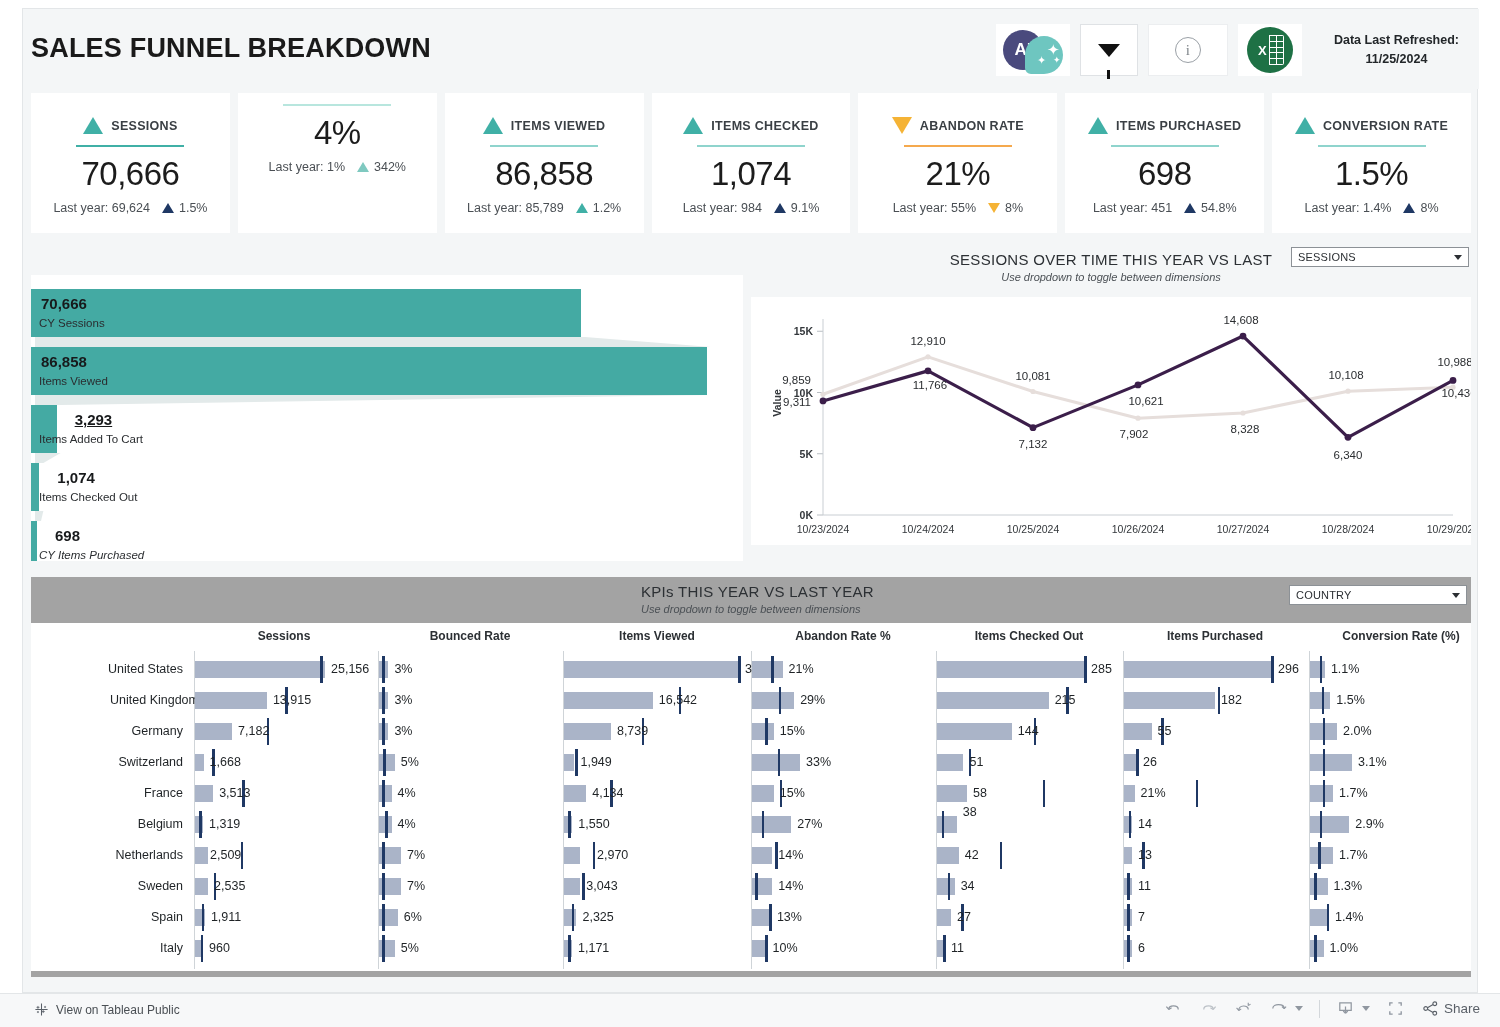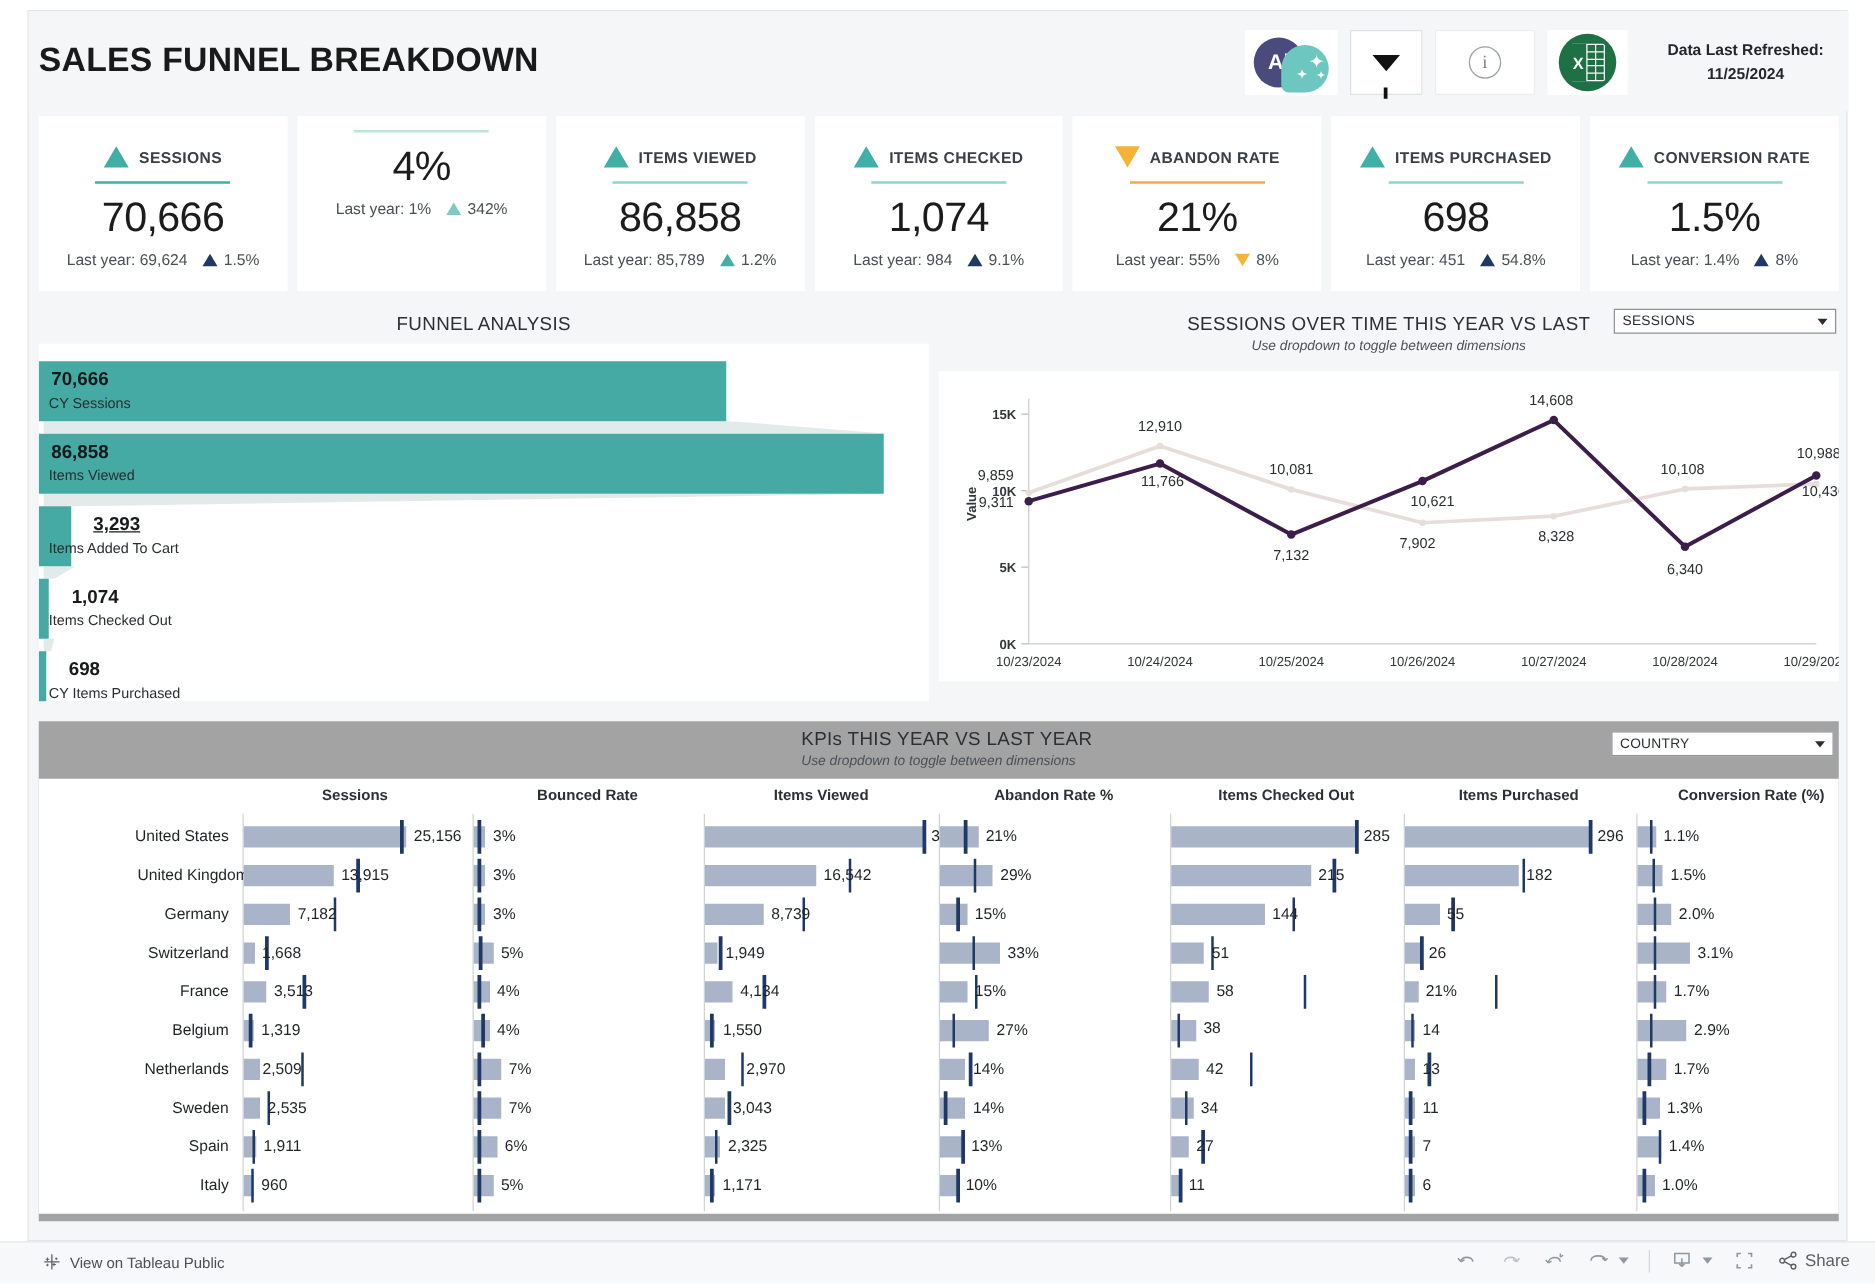--- a/index.html
+++ b/index.html
@@ -264,21 +264,20 @@
             <span class="kpi-delta">
               <span class="tri-sm-up" style="border-bottom-color:#1f3864"></span>
               <span>8%</span>
             </span>
           </div>
         </div>
       </div>
 
     <div class="mid-row">
       <div class="panel funnel-panel">
-        <div class="panel-title">FUNNEL ANALYSIS</div>
         <div class="funnel-plot" id="funnel-plot">
             <svg class="funnel-svg" width="712" height="286">
               <polygon points="4,62 553.9806120334339,62 680,72 4,72" fill="#e3eaea"></polygon>
               <polygon points="4,120 680,120 29.628819452439615,130 4,130" fill="#e3eaea"></polygon>
               <polygon points="4,178 29.628819452439615,178 12.358746459738885,188 4,188" fill="#e3eaea"></polygon>
               <polygon points="4,236 12.358746459738885,236 10,246 4,246" fill="#e3eaea"></polygon>
             </svg>
             <div class="fn-stage">
               <div class="fn-bar" style="top:14px; width:549.9806120334339px; height:48px; background:#44aaa3"></div>
               <div class="fn-val" style="left:10px; top:20px;">70,666</div>
@@ -295,21 +294,21 @@
               <div class="fn-lbl" style="left:8px; top:158px;">Items Added To Cart</div>
             </div>
             <div class="fn-stage">
               <div class="fn-bar" style="top:188px; width:8.358746459738885px; height:48px; background:#44aaa3"></div>
               <div class="fn-val" style="left:26.358746459738885px; top:194px;">1,074</div>
               <div class="fn-lbl" style="left:8px; top:216px;">Items Checked Out</div>
             </div>
             <div class="fn-stage">
               <div class="fn-bar" style="top:246px; width:6px; height:48px; background:#44aaa3"></div>
               <div class="fn-val" style="left:24px; top:252px;">698</div>
-              <div class="fn-lbl" style="left:8px; top:274px;">CY Items Purchased</div>
+              <div class="fn-lbl" style="left:8px; top:274px;font-style:italic;">CY Items Purchased</div>
             </div>
           </div>
       </div>
       <div class="panel line-panel">
         <div class="panel-title">SESSIONS OVER TIME THIS YEAR VS LAST</div>
         <div class="panel-sub">Use dropdown to toggle between dimensions</div>
         <div class="dropdown" style="right:2px; top:6px; width:178px;">
           <span>SESSIONS</span>
           <span class="dd-caret"></span>
         </div>
@@ -508,21 +507,21 @@
           <div class="bullet-ref" style="left:354.26px; top:188px;"></div>
           <div class="bullet-val" style="left:366.57142857142856px; top:194px;">4%</div>
           <div class="bullet-bar" style="left:533px; top:193px; width:8.325915467018632px;"></div>
           <div class="bullet-ref" style="left:537.25px; top:188px;"></div>
           <div class="bullet-val" style="left:547.3259154670186px; top:194px;">1,550</div>
           <div class="bullet-bar" style="left:721px; top:193px; width:39.27272727272727px;"></div>
           <div class="bullet-ref" style="left:730.56px; top:188px;"></div>
           <div class="bullet-val" style="left:766.2727272727273px; top:194px;">27%</div>
           <div class="bullet-bar" style="left:906px; top:193px; width:19.733333333333334px;"></div>
           <div class="bullet-ref" style="left:910.92px; top:188px;"></div>
-          <div class="bullet-val" style="left:931.7333333333333px; top:192px;">38</div>
+          <div class="bullet-val" style="left:931.7333333333333px; top:182px;">38</div>
           <div class="bullet-bar" style="left:1093px; top:193px; width:8px;"></div>
           <div class="bullet-ref" style="left:1097.92px; top:188px;"></div>
           <div class="bullet-val" style="left:1107px; top:194px;">14</div>
           <div class="bullet-bar" style="left:1279px; top:193px; width:39.29032258064516px;"></div>
           <div class="bullet-ref" style="left:1288.92px; top:188px;"></div>
           <div class="bullet-val" style="left:1324.2903225806451px; top:194px;">2.9%</div>
           <div class="row-label" style="left:0px; top:225px; width:152px;">Netherlands</div>
           <div class="bullet-bar" style="left:164px; top:224px; width:12.96589282874861px;"></div>
           <div class="bullet-ref" style="left:209.8px; top:219px;"></div>
           <div class="bullet-val" style="left:179px; top:225px;">2,509</div>

